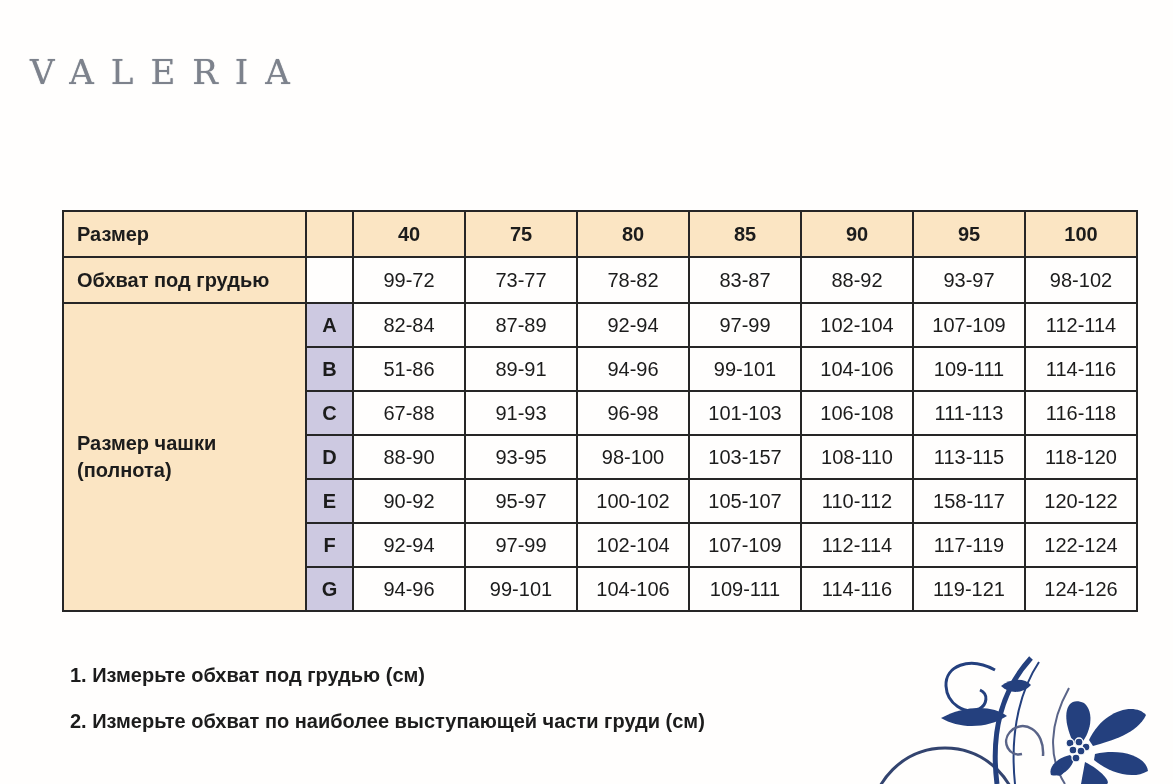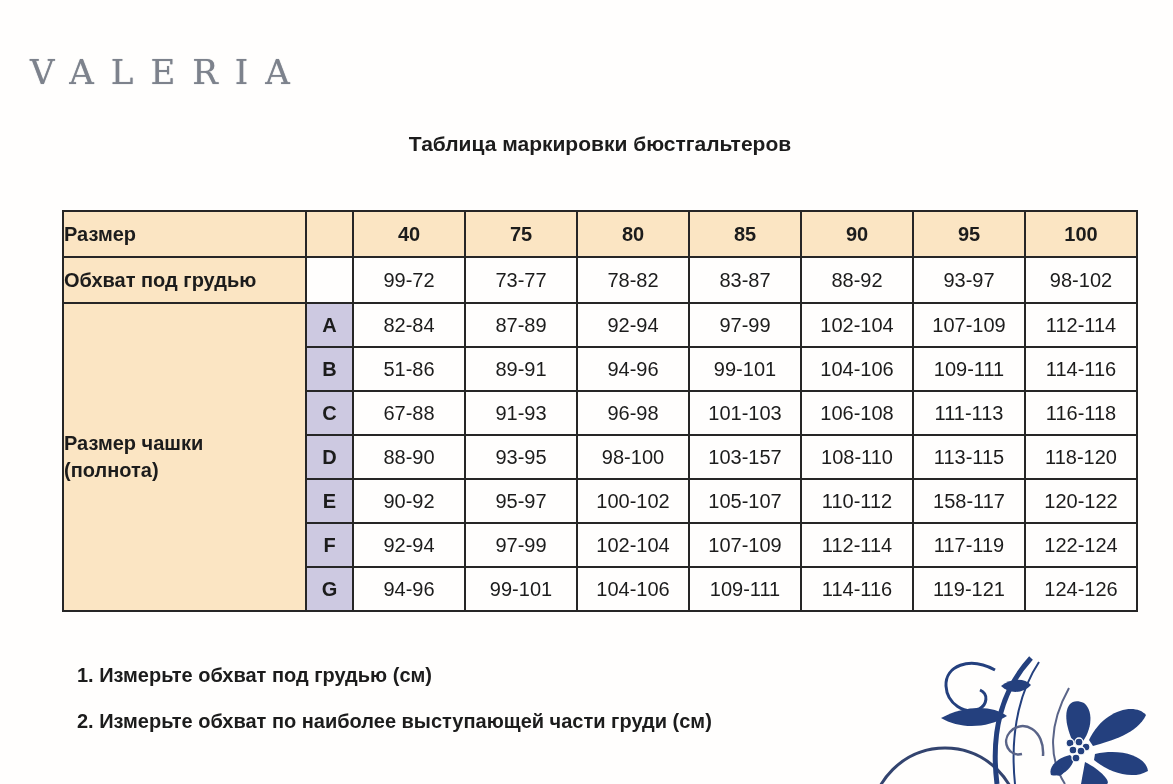--- a/index.html
+++ b/index.html
@@ -35,46 +35,46 @@
     font-size:20px;
     text-align:center;
     vertical-align:middle;
     color:#1c1c1c;
     height:44px;
     padding:0;
   }
   .size-table tr.hdr td { height:46px; }
   td.label {
     text-align:left;
+    padding-left:13px;
     font-weight:700;
   }
   td.peach { background:#fbe5c3; }
   td.lav   { background:#cdc9e1; font-weight:700; }
   td.numhdr { font-weight:700; }
   td.cup-label { line-height:1.35; }
   .notes div {
-    position:absolute; left:77px;
+    position:absolute; left:70px;
     font-size:20px; font-weight:700; color:#1c1c1c;
     white-space:nowrap;
   }
   .note-1 { top:664px; }
   .note-2 { top:710px; }
   .ornament {
     position:absolute; right:0; bottom:0;
     width:300px; height:130px;
   }
 </style>
 </head>
 <body>
 
 <div class="page">
 
   <div class="logo">VALERIA</div>
 
-  <div class="title">Таблица маркировки бюстгальтеров</div>
 
   <table class="size-table">
     <colgroup>
       <col style="width:243px">
         <col style="width:47px">
       <col>
         <col>
         <col>
         <col>
         <col>

